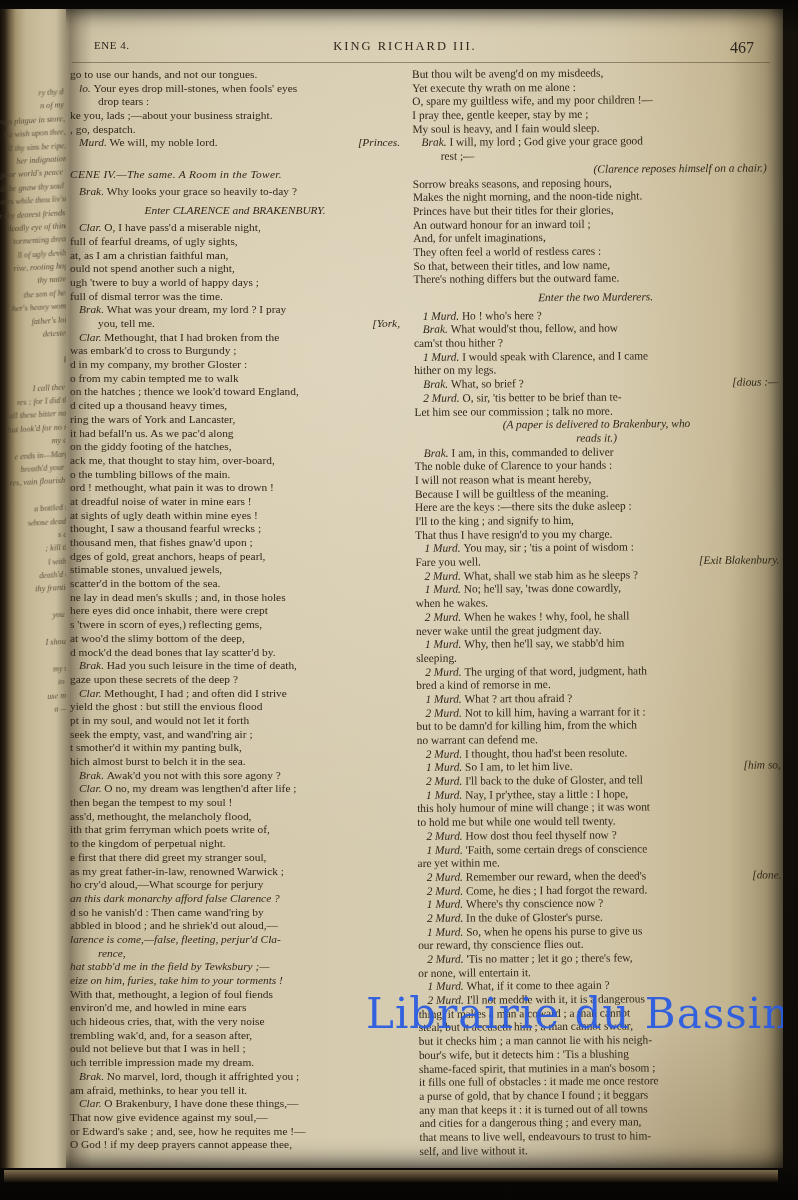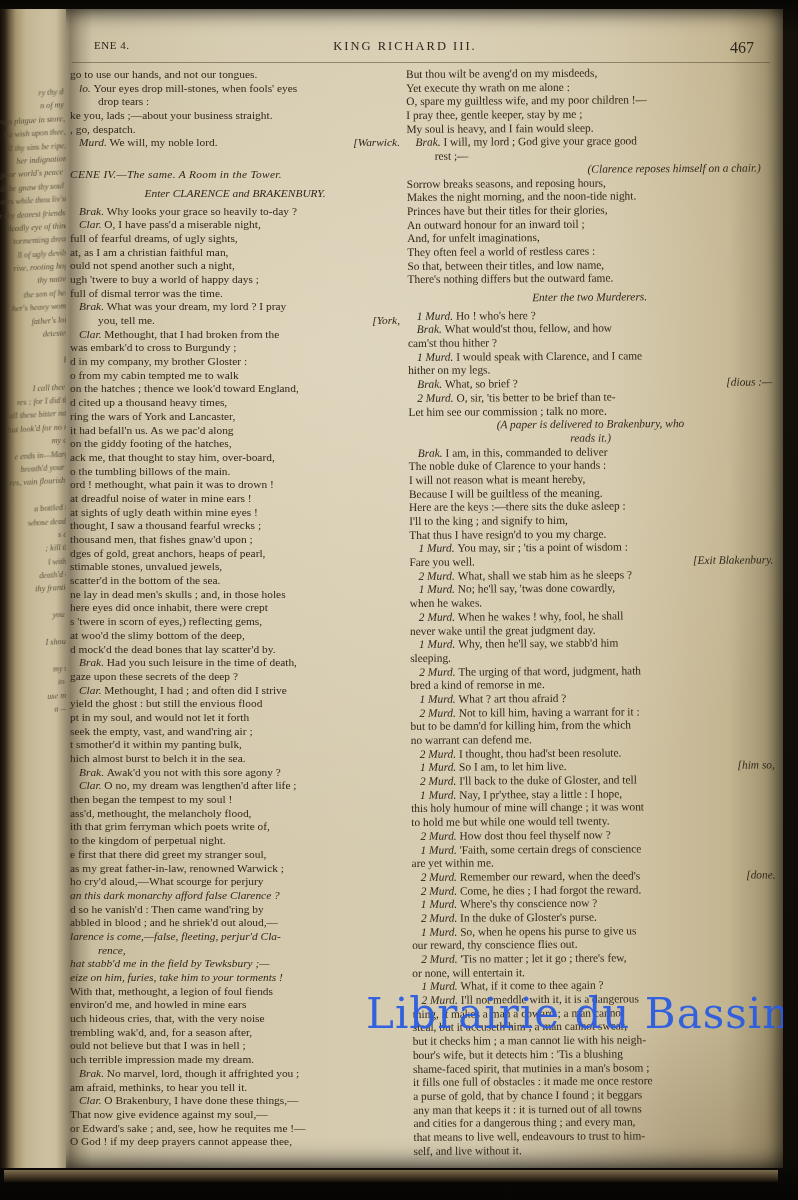--- a/index.html
+++ b/index.html
@@ -19,21 +19,21 @@
     font-size:8.2px;line-height:13.4px;color:#46=3a26;color:#453a26;font-style:italic;opacity:.85;}
   .frag{position:relative;height:13.4px;}
   .frag span{position:absolute;right:3px;white-space:nowrap;}
   #gutter{position:absolute;left:56px;top:0;bottom:0;width:36px;pointer-events:none;
     background:linear-gradient(90deg,rgba(47,37,22,0) 0%,rgba(47,37,22,.42) 40%,rgba(47,37,22,.18) 68%,rgba(47,37,22,0) 100%);}
   #header{position:absolute;left:54px;top:30px;width:702px;height:20px;color:#2e271c;}
   #header .hl{position:absolute;left:40px;font-size:11px;letter-spacing:.5px;}
   #header .hc{position:absolute;left:50%;transform:translateX(-50%);font-size:12.5px;letter-spacing:2px;}
   #header .hr{position:absolute;right:2px;font-size:16px;}
   #rule{position:absolute;left:72px;top:53px;width:698px;border-top:1px solid rgba(72,59,40,.5);}
-  #cols{position:absolute;left:70px;top:59px;width:706px;display:flex;gap:6px;
+  #cols{position:absolute;left:70px;top:59px;width:706px;display:flex;gap:12px;
     color:#2f2719;font-size:11.4px;line-height:13.68px;}
   #col-left{width:330px;}
   #col-right{width:364px;transform:rotate(-0.4deg);transform-origin:0 0;}
   .tline{min-height:13.68px;}
   .sp{text-indent:9px;}
   .i2{padding-left:28px;}
   .ci{text-align:center;font-style:italic;}
   .ri{text-align:right;font-style:italic;padding-right:10px;}
   .it{font-style:italic;}
   .mgn{margin:5px 0 4px;}
@@ -242,24 +242,24 @@
     </div>
     <div id="rule"></div>
 
     <div id="cols">
       <div id="col-left">
           <div class="tline">go to use our hands, and not our tongues.</div>
           <div class="tline sp"><span class="spk">lo. </span>Your eyes drop mill-stones, when fools' eyes</div>
           <div class="tline i2">drop tears :</div>
           <div class="tline">ke you, lads ;—about your business straight.</div>
           <div class="tline">, go, despatch.</div>
-          <div class="tline sp"><span class="br">[Warwick.</span><span class="spk">Murd. </span>We will, my noble lord.</div>
+          <div class="tline sp"><span class="br">[Princes.</span><span class="spk">Murd. </span>We will, my noble lord.</div>
           <div class="tline scene">CENE IV.—The same. A Room in the Tower.</div>
+          <div class="tline sp"><span class="spk">Brak. </span>Why looks your grace so heavily to-day ?</div>
           <div class="tline ci mgn">Enter CLARENCE and BRAKENBURY.</div>
-          <div class="tline sp"><span class="spk">Brak. </span>Why looks your grace so heavily to-day ?</div>
           <div class="tline sp"><span class="spk">Clar. </span>O, I have pass'd a miserable night,</div>
           <div class="tline">full of fearful dreams, of ugly sights,</div>
           <div class="tline">at, as I am a christian faithful man,</div>
           <div class="tline">ould not spend another such a night,</div>
           <div class="tline">ugh 'twere to buy a world of happy days ;</div>
           <div class="tline">full of dismal terror was the time.</div>
           <div class="tline sp"><span class="spk">Brak. </span>What was your dream, my lord ? I pray</div>
           <div class="tline i2"><span class="br">[York,</span>you, tell me.</div>
           <div class="tline sp"><span class="spk">Clar. </span>Methought, that I had broken from the</div>
           <div class="tline">was embark'd to cross to Burgundy ;</div>

